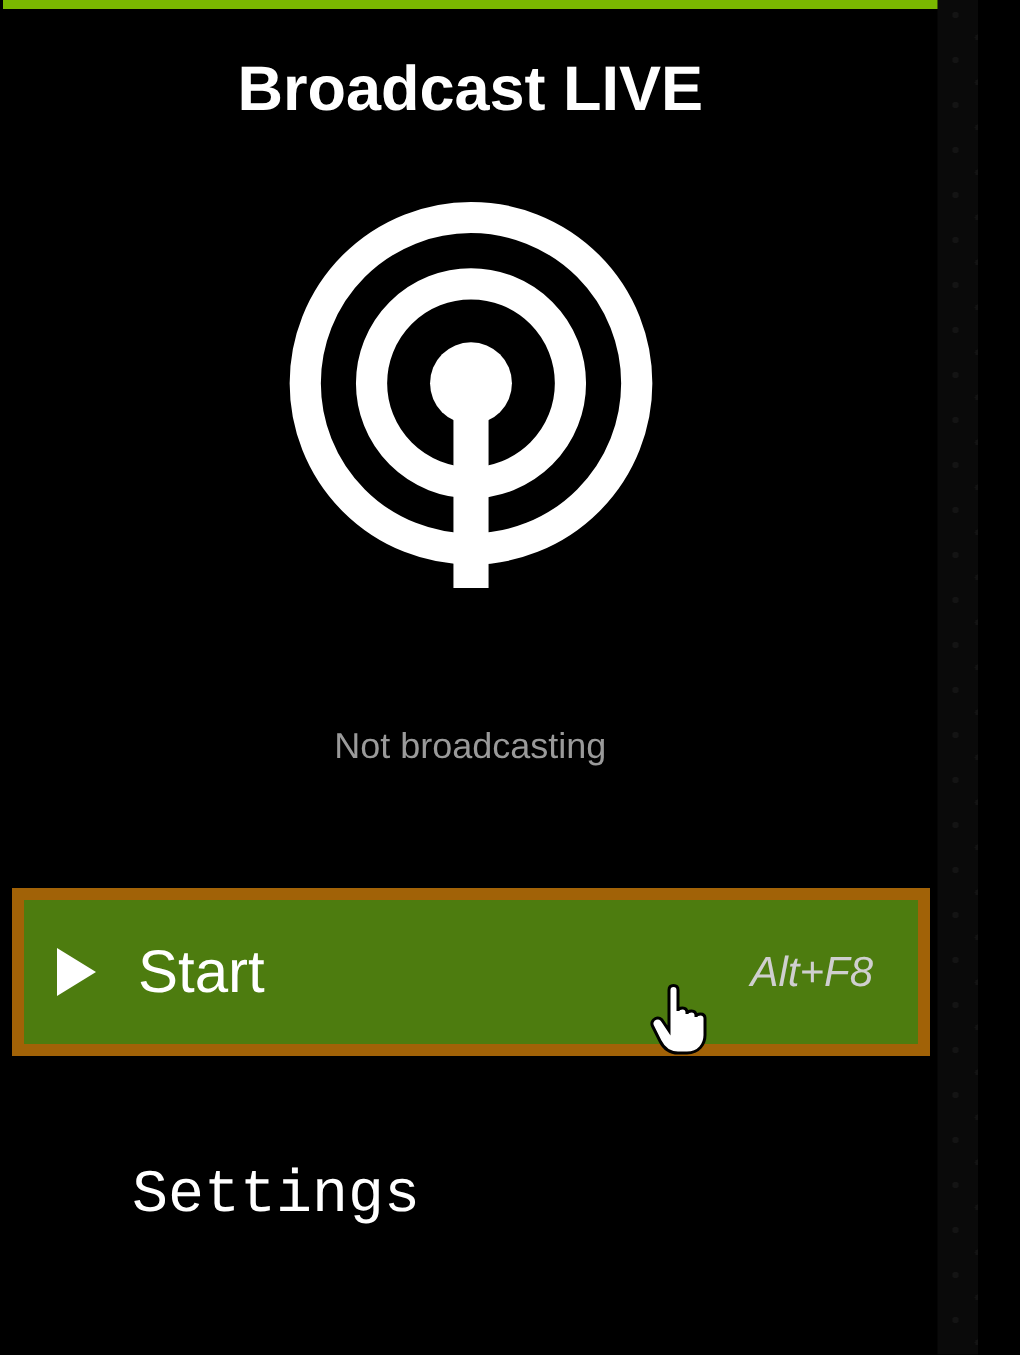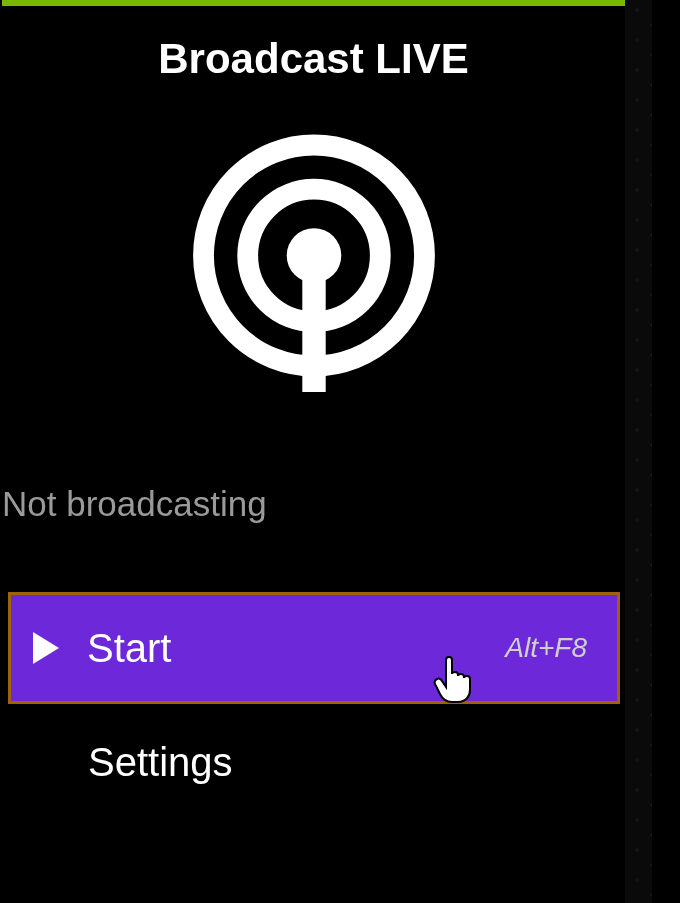--- a/index.html
+++ b/index.html
@@ -69,33 +69,33 @@
   }
   .broadcast-icon {
     width: 260px;
     height: 260px;
   }
   .status-text {
     position: absolute;
     top: 484px;
     left: 0;
     width: 623px;
-    text-align: left;
+    text-align: center;
     color: #9a9a9a;
-    font-size: 35px;
+    font-size: 24px;
     font-weight: 400;
   }
   .start-btn {
     position: absolute;
     top: 592px;
     left: 6px;
     width: 612px;
     height: 112px;
-    border: 3px solid #a16207;
-    background: #6d28d9;
+    border: 8px solid #a16207;
+    background: #4d7c0f;
     display: flex;
     align-items: center;
     padding-left: 22px;
     padding-right: 30px;
     cursor: pointer;
   }
   .play-triangle {
     width: 0;
     height: 0;
     border-top: 16px solid transparent;
@@ -115,23 +115,24 @@
     font-weight: 400;
     font-style: italic;
   }
   .settings-btn {
     position: absolute;
     top: 740px;
     left: 6px;
     width: 612px;
     height: 80px;
     display: flex;
-    align-items: flex-start;
+    align-items: flex-end;
     padding-left: 80px;
     cursor: pointer;
+    font-family: Liberation Mono, monospace;
   }
   .settings-label {
     color: #fff;
     font-size: 40px;
     font-weight: 400;
   }
   .cursor-pointer {
     position: absolute;
     top: 656px;
     left: 432px;

